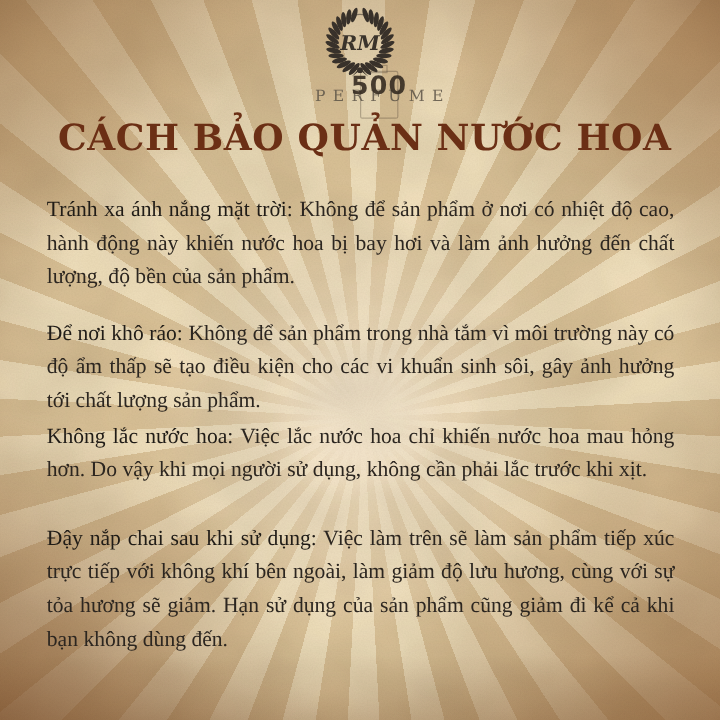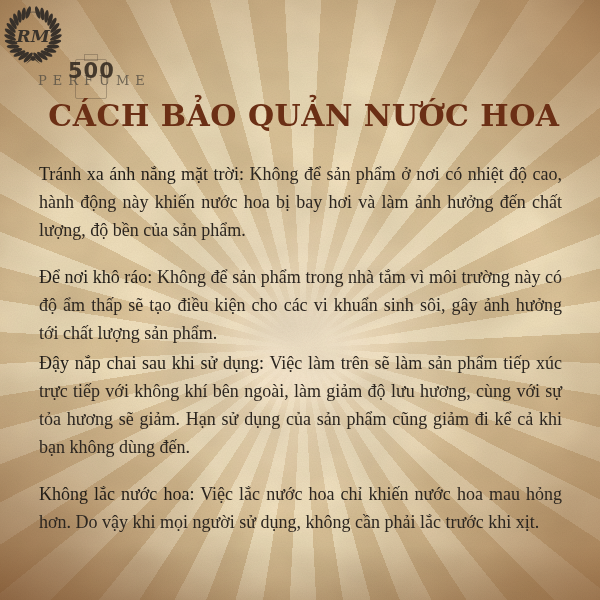--- a/index.html
+++ b/index.html
@@ -29,21 +29,21 @@
       radial-gradient(circle at 0% 100%,   rgba(116,69,34,.55),  transparent 30%),
       radial-gradient(circle at 100% 100%, rgba(136,88,47,.48),  transparent 32%),
       radial-gradient(circle at 0% 0%,     rgba(152,107,62,.34), transparent 26%),
       linear-gradient(to top, rgba(110,70,36,.28), transparent 9%),
       radial-gradient(ellipse 80% 75% at 50% 55%,
         rgba(0,0,0,0) 55%, rgba(128,84,45,.30) 86%, rgba(100,63,32,.48) 100%);
   }
   
   .logo{
     position:absolute;top:6px;left:0;right:0;z-index:6;
-    display:flex;flex-direction:column;align-items:flex-start;
+    display:flex;flex-direction:column;align-items:center;
     color:#3a332b;
   }
   .wreath{width:66px;height:62px;display:block;}
   .wreath ellipse{fill:#38312a;}
   .logo-bottom{position:relative;margin-top:-9px;text-align:center;margin-left:32px;}
   .bottle{
     position:absolute;left:50%;top:0;transform:translateX(-50%);
     width:30px;height:38px;border:1px solid rgba(72,60,46,.32);border-radius:2px;
   }
   .bottle::before{
@@ -161,17 +161,17 @@
       <div class="logo-number">500</div>
       <div class="logo-brand">PERFUME</div>
     </div>
   </header>
 
   <h1 class="title">CÁCH BẢO QUẢN NƯỚC HOA</h1>
 
   <main class="tips">
     <p class="tip t1"><b>Tránh xa ánh nắng mặt trời:</b> <span>Không để sản phẩm ở nơi có nhiệt độ cao, hành động này khiến nước hoa bị bay hơi và làm ảnh hưởng đến chất lượng, độ bền của sản phẩm.</span></p>
     <p class="tip t2"><b>Để nơi khô ráo:</b> <span>Không để sản phẩm trong nhà tắm vì môi trường này có độ ẩm thấp sẽ tạo điều kiện cho các vi khuẩn sinh sôi, gây ảnh hưởng tới chất lượng sản phẩm.</span></p>
+    <p class="tip t3"><b>Không lắc nước hoa:</b> <span>Việc lắc nước hoa chỉ khiến nước hoa mau hỏng hơn. Do vậy khi mọi người sử dụng, không cần phải lắc trước khi xịt.</span></p>
     <p class="tip t4"><b>Đậy nắp chai sau khi sử dụng:</b> <span>Việc làm trên sẽ làm sản phẩm tiếp xúc trực tiếp với không khí bên ngoài, làm giảm độ lưu hương, cùng với sự tỏa hương sẽ giảm. Hạn sử dụng của sản phẩm cũng giảm đi kể cả khi bạn không dùng đến.</span></p>
-    <p class="tip t3"><b>Không lắc nước hoa:</b> <span>Việc lắc nước hoa chỉ khiến nước hoa mau hỏng hơn. Do vậy khi mọi người sử dụng, không cần phải lắc trước khi xịt.</span></p>
   </main>
 
 </div>
 
 </body></html>

